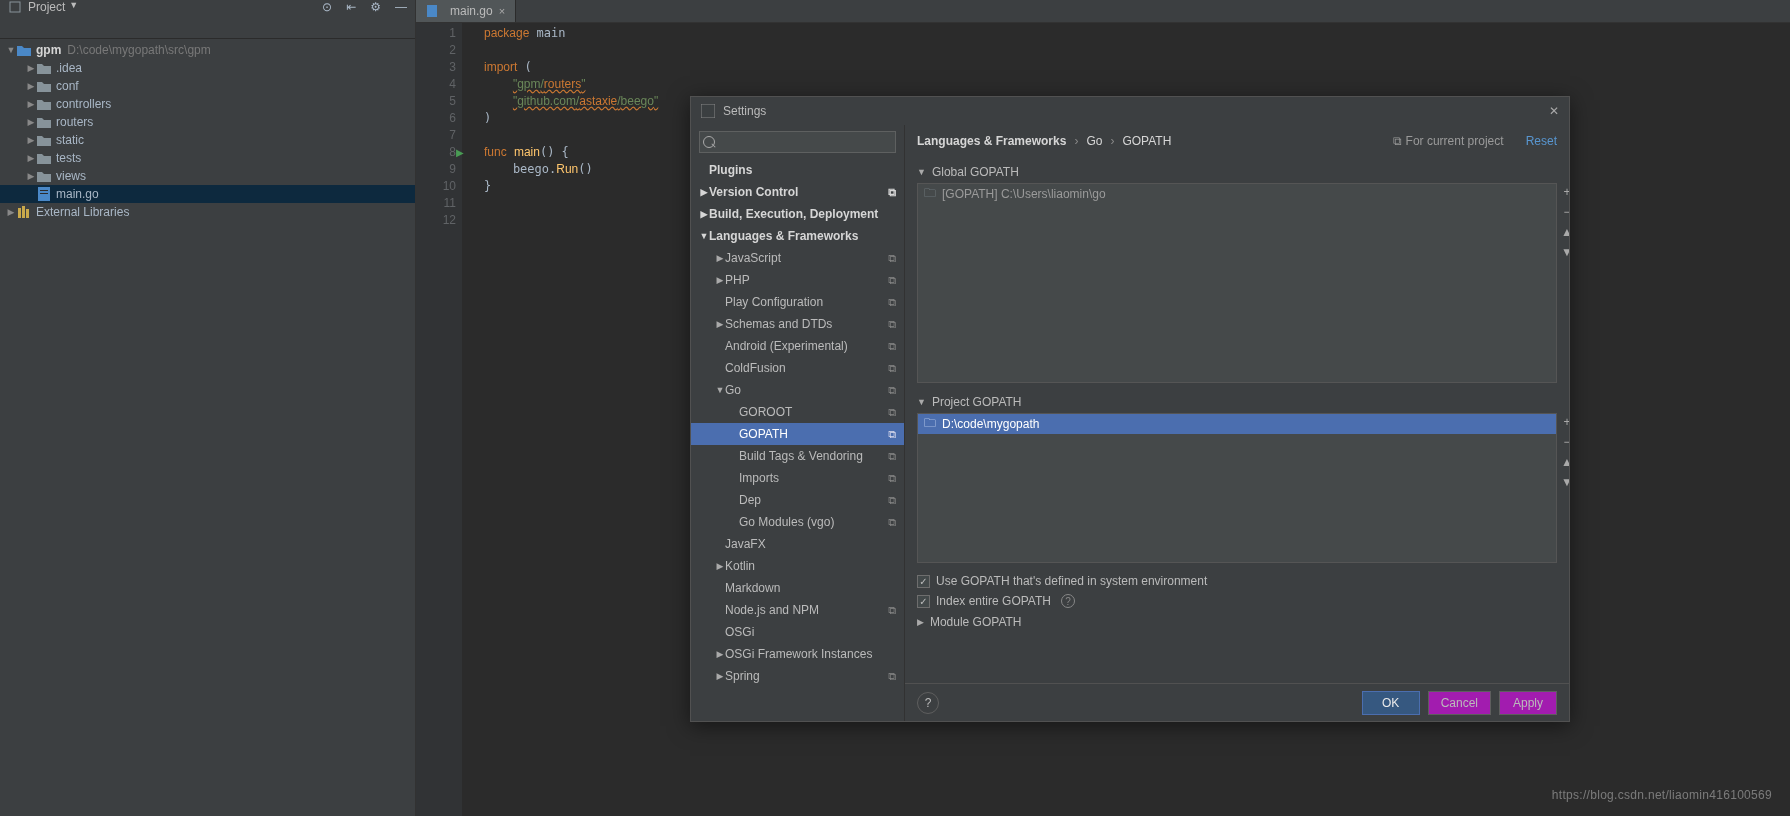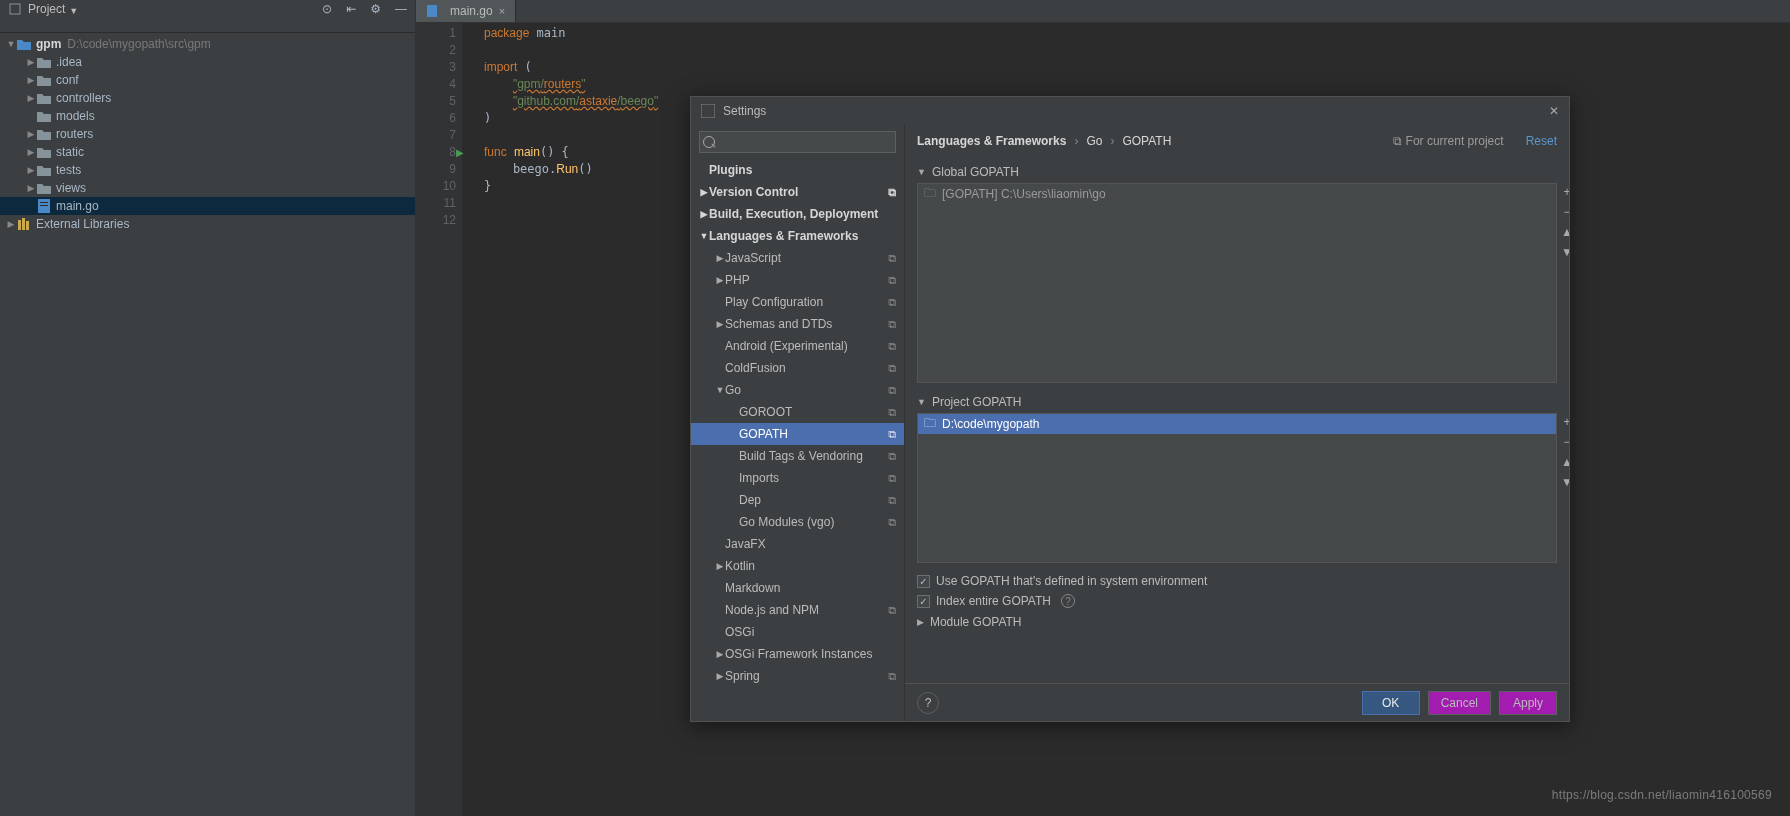--- a/index.html
+++ b/index.html
@@ -1,21 +1,21 @@
 <!DOCTYPE html>
 <html><head>
 <meta charset="utf-8">
 <style>
   * { margin:0; padding:0; box-sizing:border-box; font-family:"Segoe UI",Arial,sans-serif; font-size:12px; }
   body { background:#2b2b2b; color:#a9b7c6; width:1790px; height:816px; overflow:hidden; position:relative; }
   .app { display:flex; width:100%; height:100%; }
 
   
   .sidebar { width:416px; background:#3c3f41; border-right:1px solid #323232; display:flex; flex-direction:column; }
-  .sidebar-header { height:28px; display:flex; align-items:flex-end; padding:16px 8px; border-bottom:1px solid #2b2b2b; }
+  .sidebar-header { height:39px; display:flex; align-items:flex-start; padding:0 8px; border-bottom:1px solid #2b2b2b; }
   .proj-icon { width:14px; height:14px; display:inline-flex; align-items:center; justify-content:center; margin-right:6px; color:#a9b7c6; }
   .sidebar-title { color:#bbb; }
   .sidebar-caret { margin-left:4px; color:#bbb; font-size:9px; }
   .sidebar-actions { margin-left:auto; display:flex; gap:14px; color:#a9b7c6; }
   .sidebar-actions span { cursor:pointer; }
   .tree { padding:2px 0; overflow:auto; flex:1; }
   .tree-row { display:flex; align-items:center; height:18px; padding-left:6px; white-space:nowrap; cursor:pointer; }
   .tree-row.selected { background:#0d293e; }
   .arrow { width:10px; display:inline-block; color:#888; font-size:9px; text-align:center; }
   .arrow.hidden { visibility:hidden; }
@@ -141,29 +141,20 @@
       <div class="tree-row" style="padding-left:26px">
           <span class="arrow">▶</span>
           <span class="folder-icon">
             <svg width="14" height="11">
               <path d="M0 1h5l2 2h7v8H0z" fill="#87939a"></path>
             </svg>
           </span>
           <span>controllers</span>
         </div>
       <div class="tree-row" style="padding-left:26px">
-          <span class="arrow hidden">▶</span>
-          <span class="folder-icon">
-            <svg width="14" height="11">
-              <path d="M0 1h5l2 2h7v8H0z" fill="#87939a"></path>
-            </svg>
-          </span>
-          <span>models</span>
-        </div>
-      <div class="tree-row" style="padding-left:26px">
           <span class="arrow">▶</span>
           <span class="folder-icon">
             <svg width="14" height="11">
               <path d="M0 1h5l2 2h7v8H0z" fill="#87939a"></path>
             </svg>
           </span>
           <span>routers</span>
         </div>
       <div class="tree-row" style="padding-left:26px">
           <span class="arrow">▶</span>

